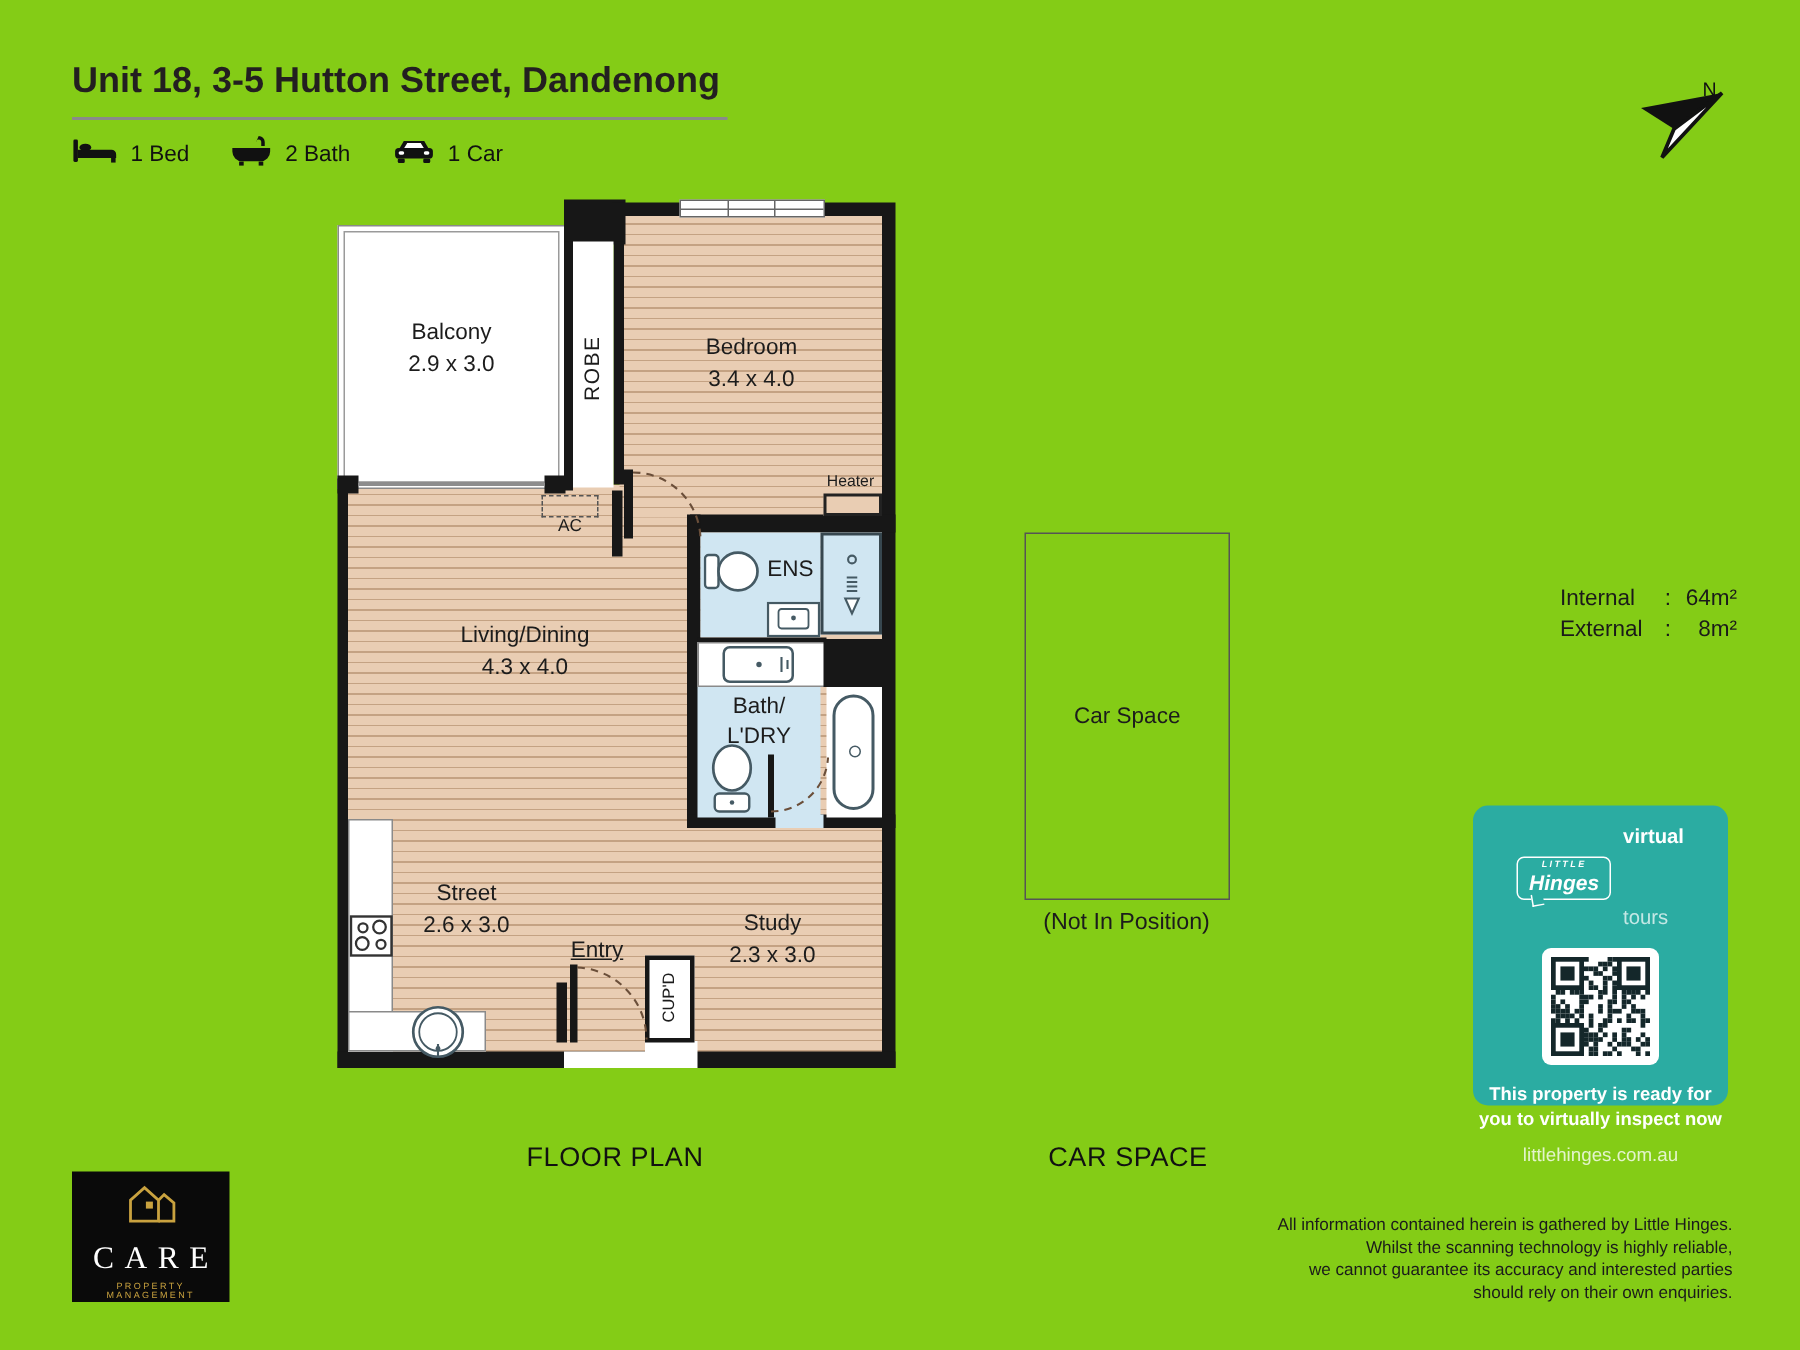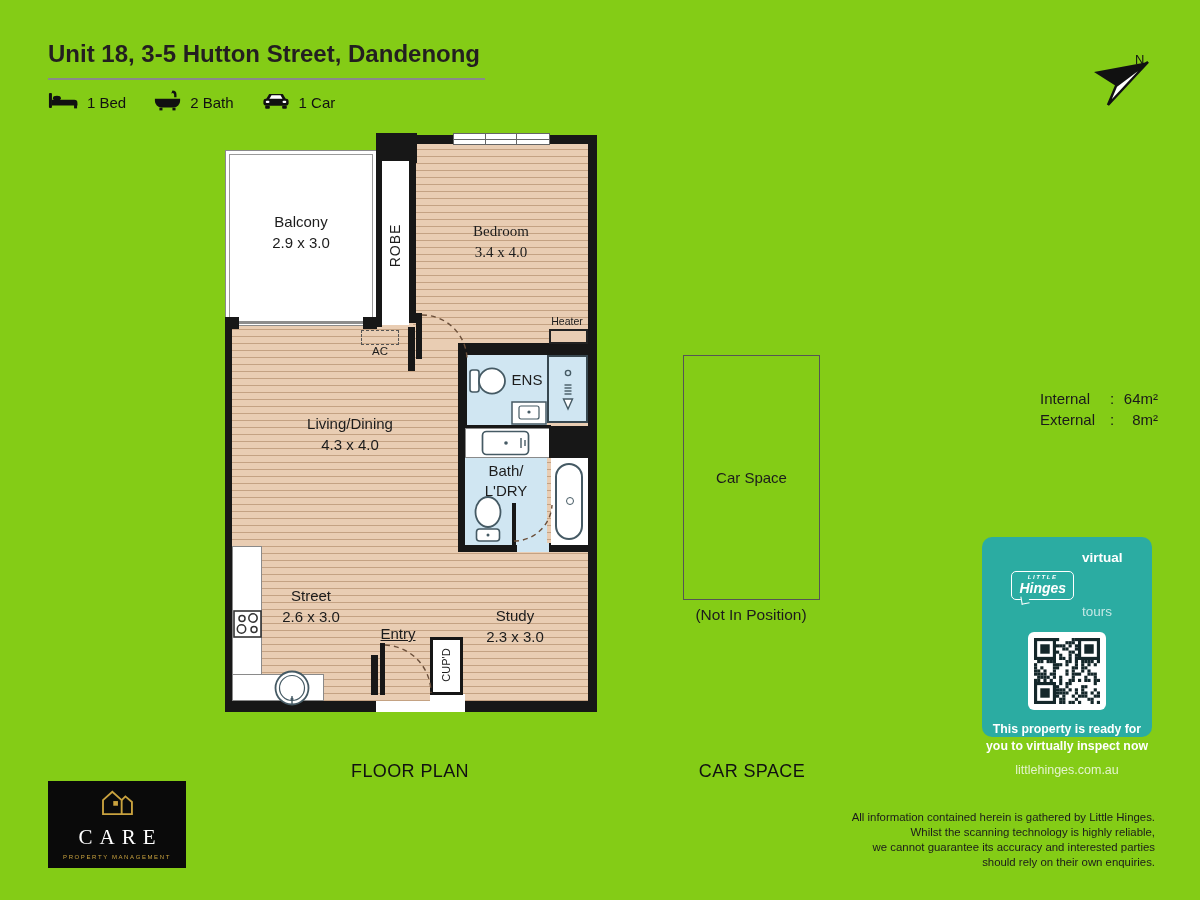--- a/index.html
+++ b/index.html
@@ -70,21 +70,21 @@
   .brand{font-size:14px;font-weight:bold;line-height:15px;}
   .product{margin-left:8px;text-align:left;line-height:14px;}
   .product .w1{font-size:13.5px;font-weight:bold;color:#fff;display:block;}
   .product .w2{font-size:13.5px;color:rgba(255,255,255,.72);display:block;margin-top:40px;}
   .qrwrap{width:78px;height:78px;background:#fff;border-radius:6px;margin:13px auto 0;
           display:flex;align-items:center;justify-content:center;}
   .badge-msg{margin-top:11px;font-size:12.3px;font-weight:bold;line-height:17px;}
   .badge-url{margin-top:8px;font-size:12.5px;color:rgba(255,255,255,.78);}
 
   
-  .agency{left:48px;top:781px;width:138px;height:87px;background:#0a0a0a;text-align:center;}
+  .agency{left:48px;top:781px;width:105px;height:87px;background:#0a0a0a;text-align:center;}
   .agency-name{margin-top:5px;font-family:"Liberation Serif",serif;font-size:21px;color:#fff;
                letter-spacing:7px;padding-left:7px;}
   .agency-tag{margin-top:4px;font-size:6px;letter-spacing:1.6px;color:#C9A23F;}
 
   
   .disclaimer{left:760px;top:810px;width:395px;text-align:right;font-size:11.4px;
               line-height:15px;color:#1b1b1b;}
   .disclaimer span{display:block;}
 </style>
 </head>
@@ -160,21 +160,21 @@
     <div class="abs wall" style="left:184px;top:28px;width:7px;height:162px;"></div>
     <div class="abs" style="left:157px;top:28px;width:27px;height:164px;background:#fff;"></div>
     <div class="abs roomlabel rot" style="left:130px;top:102px;width:80px;font-size:14px;letter-spacing:1px;">ROBE</div>
 
     <div class="abs wall" style="left:183px;top:2px;width:180px;height:9px;"></div>
     <div class="abs window" style="left:228px;top:0;width:97px;height:12px;"></div>
     <div class="abs wall" style="left:363px;top:2px;width:9px;height:577px;"></div>
     <div class="abs wall" style="left:0;top:186px;width:7px;height:393px;"></div>
     <div class="abs wall" style="left:0;top:568px;width:372px;height:11px;"></div>
 
-    <div class="abs roomlabel" style="left:196px;top:88px;width:160px;font-family:Liberation Serif, serif;">
+    <div class="abs roomlabel" style="left:196px;top:88px;width:160px;">
       <div>Bedroom</div>
       <div>3.4 x 4.0</div>
     </div>
 
     <div class="abs wall" style="left:183px;top:194px;width:7px;height:44px;"></div>
     <div class="abs wall" style="left:191px;top:180px;width:6px;height:46px;"></div>
 
     <div class="abs dashedbox" style="left:136px;top:197px;width:38px;height:15px;"></div>
     <div class="abs smalllabel" style="left:136px;top:212px;width:38px;">AC</div>
 

